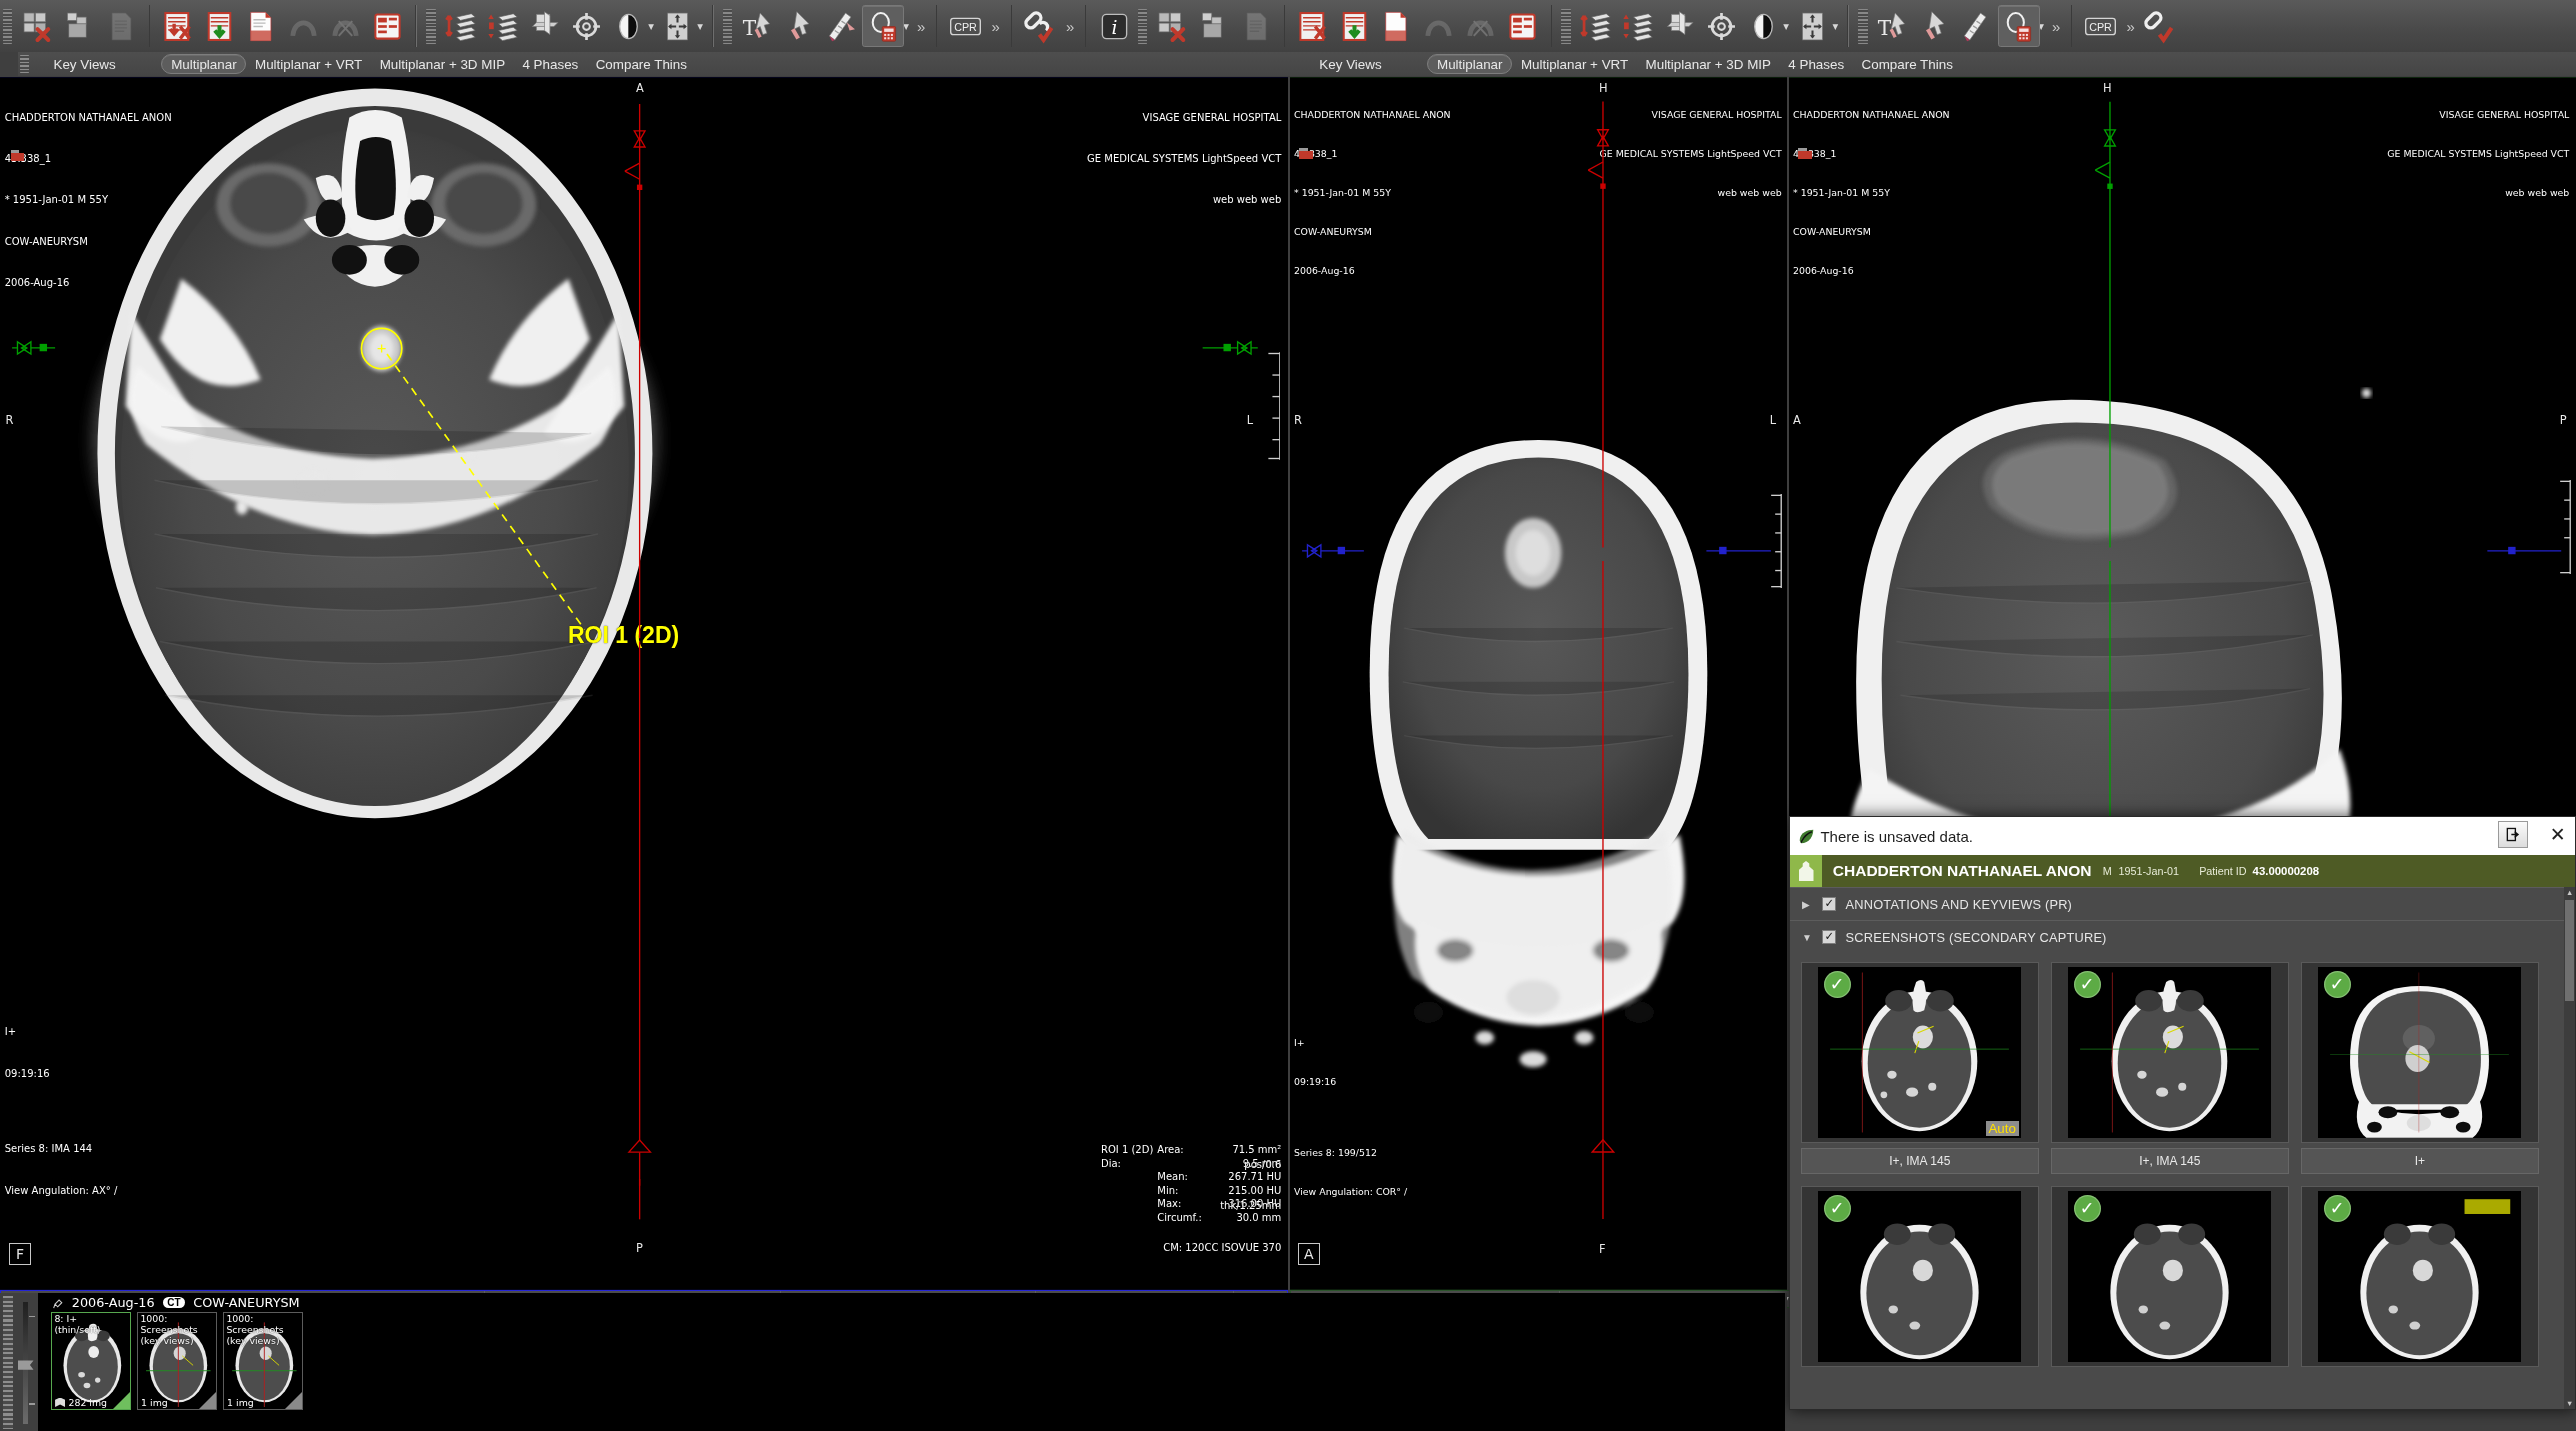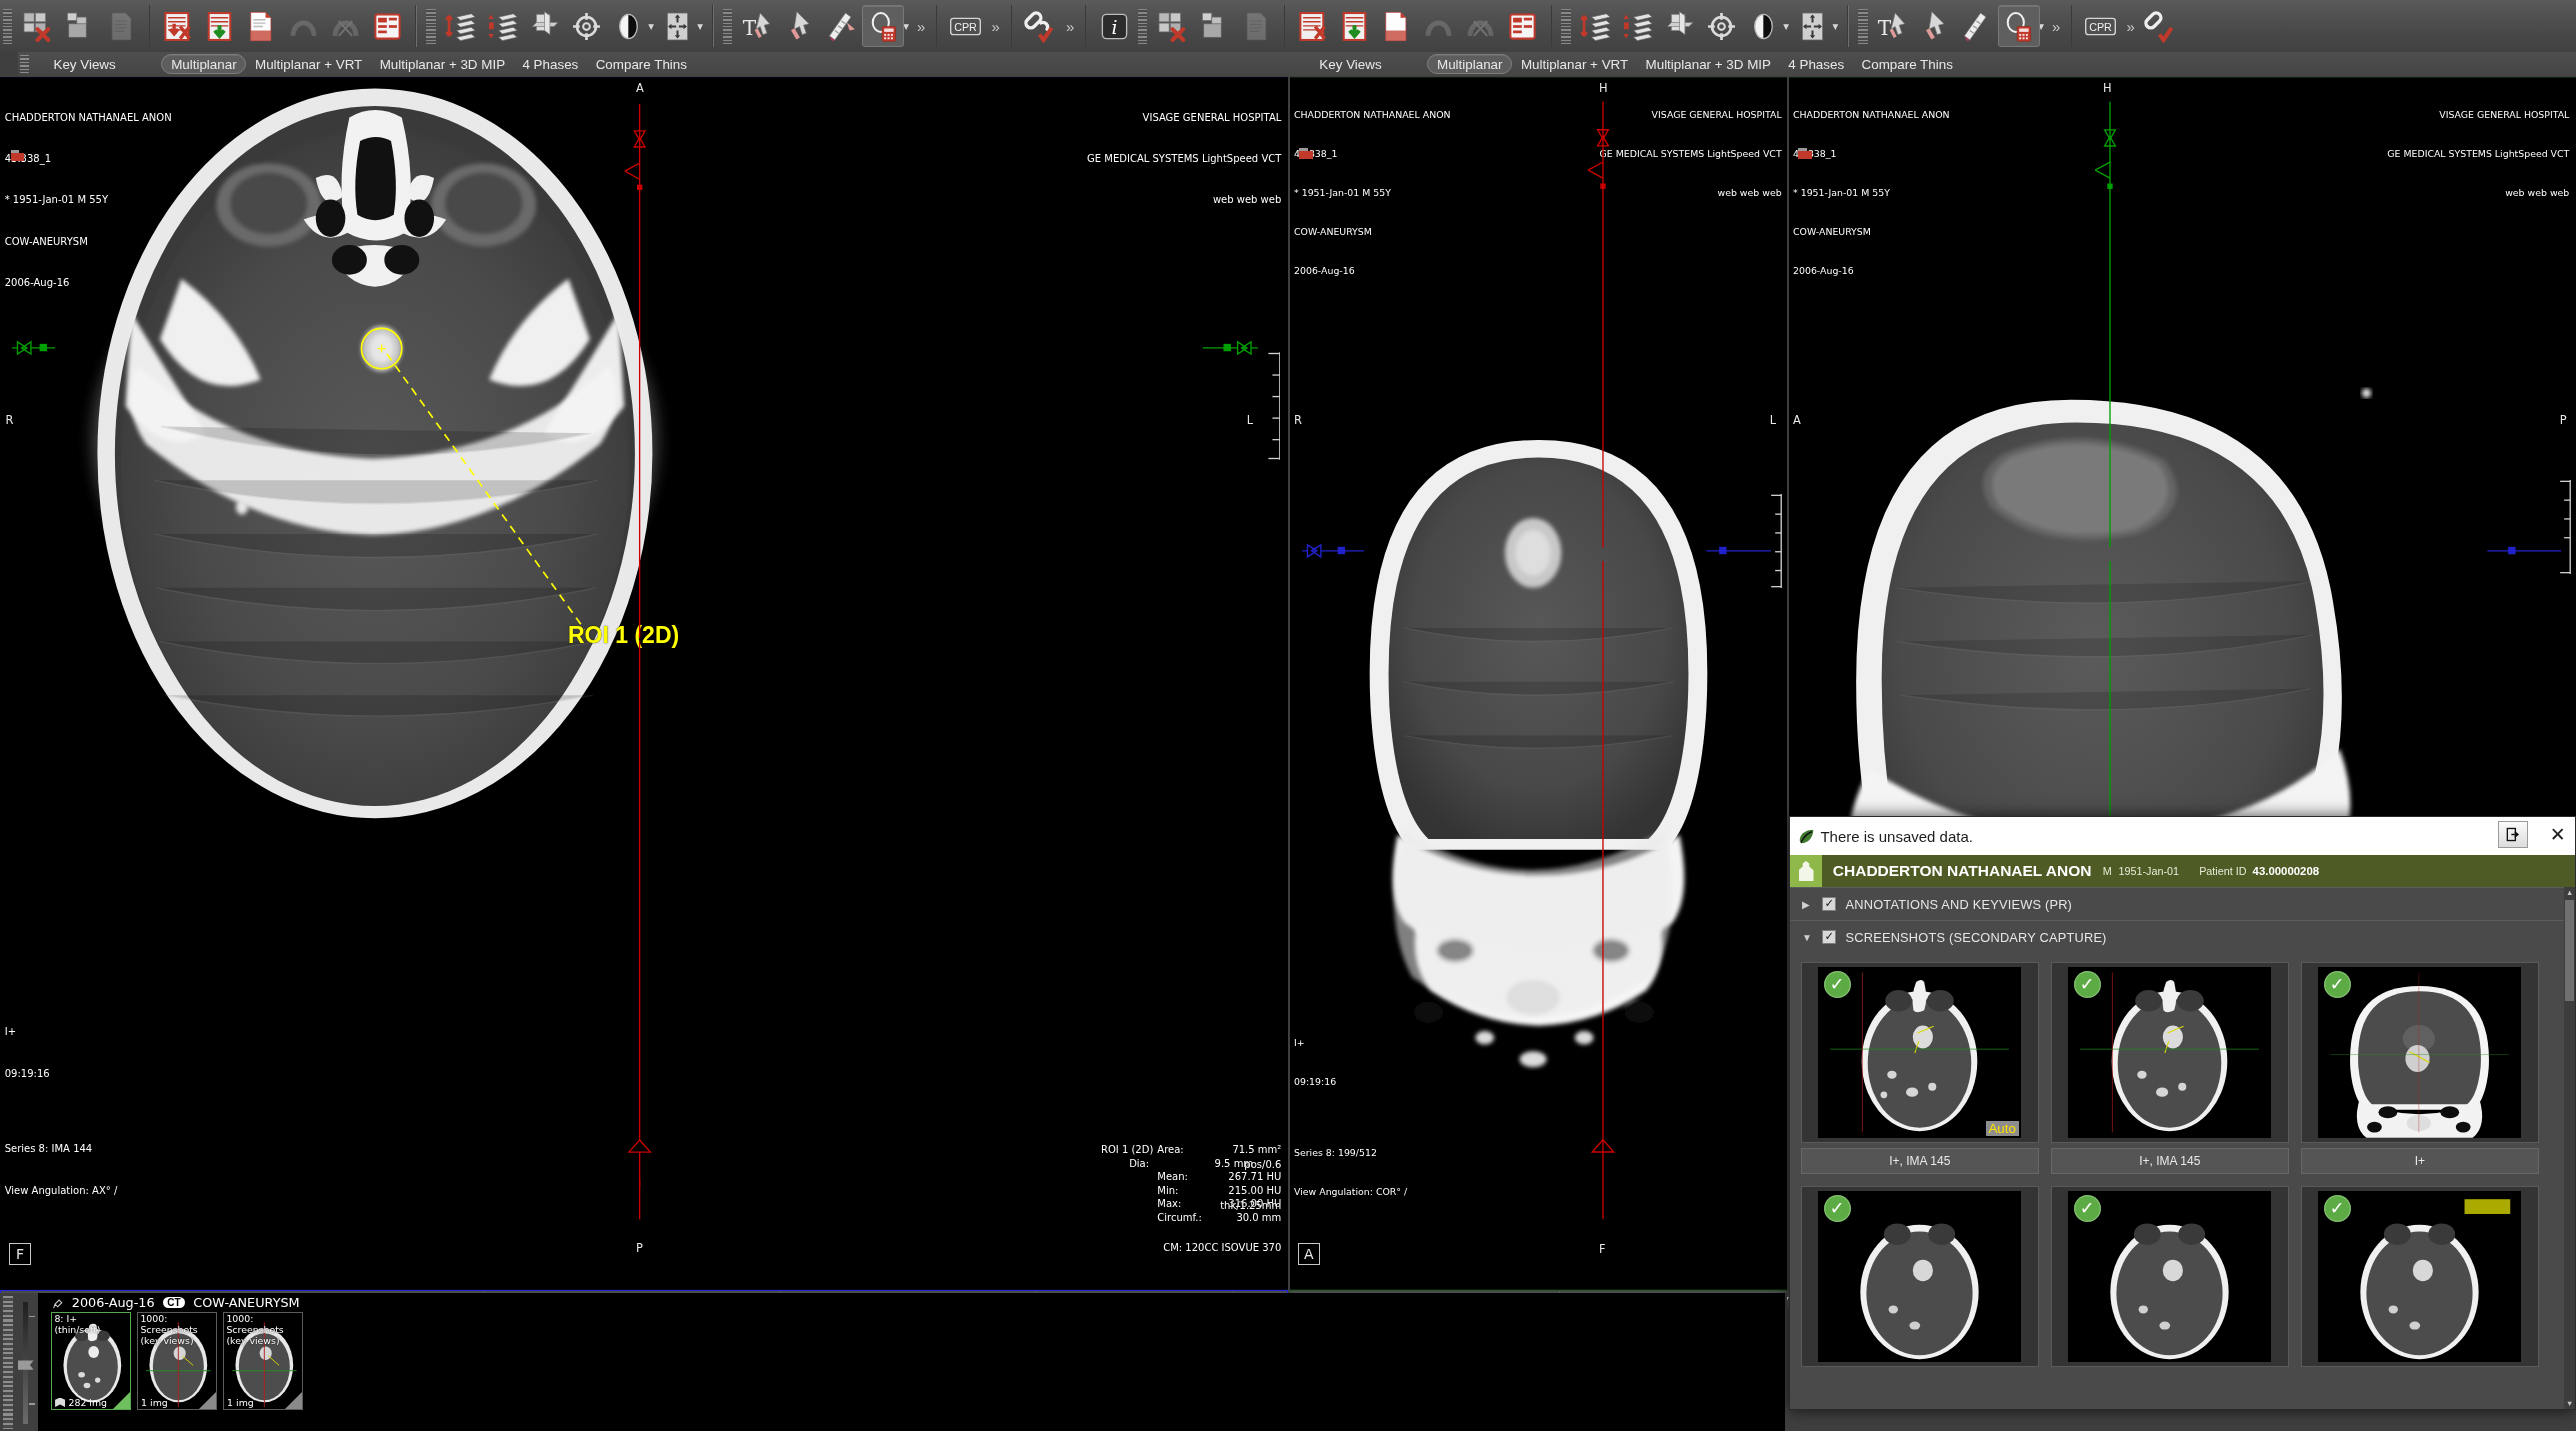--- a/index.html
+++ b/index.html
@@ -737,21 +737,21 @@
       </div>
       <div class="ltrbox" style="left:9.4px; bottom:25.5px;">F</div>
 
       <div style="position:absolute; right:6.7px; bottom:66px; color:#fff; font-size:10px;
                   line-height:1.35; font-family:'DejaVu Sans',sans-serif; text-align:right;">
         <div style="display:flex;justify-content:flex-end;gap:4px;">
           <span>ROI 1 (2D)</span>
           <span style="width:58px;text-align:left;">Area:</span>
           <span style="width:62px;">71.5 mm²</span>
         </div>
-        <div style="display:flex;justify-content:center;gap:4px;">
+        <div style="display:flex;justify-content:space-between;gap:4px;">
           <span style="width:58px;text-align:left;">Dia:</span>
           <span style="width:62px;">9.5 mm</span>
         </div>
         <div style="display:flex;justify-content:flex-end;gap:4px;">
           <span style="width:58px;text-align:left;">Mean:</span>
           <span style="width:62px;">267.71 HU</span>
         </div>
         <div style="display:flex;justify-content:flex-end;gap:4px;">
           <span style="width:58px;text-align:left;">Min:</span>
           <span style="width:62px;">215.00 HU</span>

